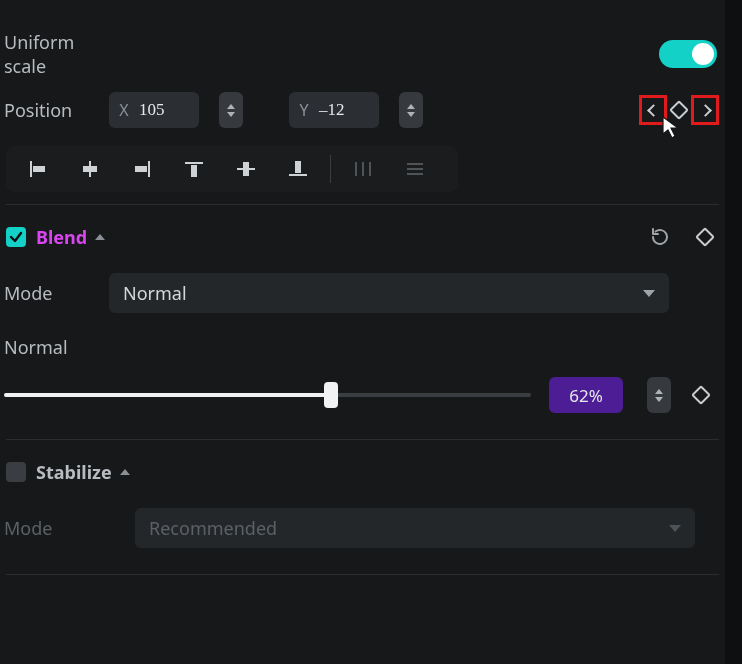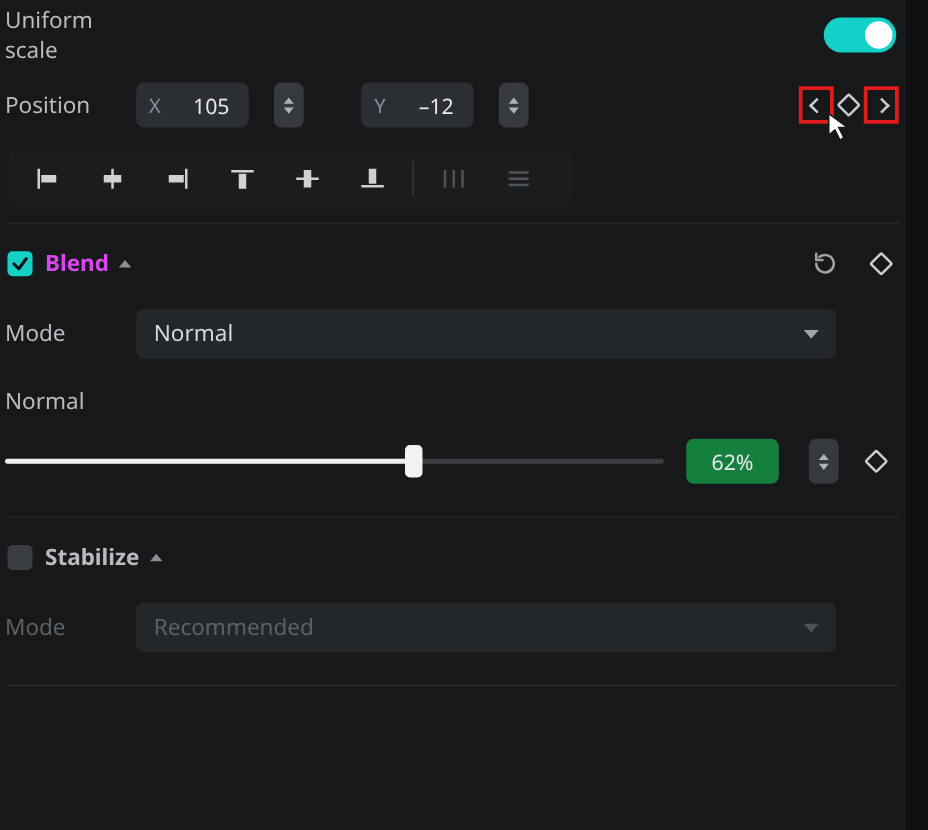--- a/index.html
+++ b/index.html
@@ -44,21 +44,21 @@
   
   .numgrp {
     display: flex; align-items: center;
     background: #2b2f33; border-radius: 6px;
     height: 36px; margin-right: 14px;
   }
   .numgrp .axis {
     width: 30px; text-align: center; color: #8a9096; font-size: 16px;
   }
   .numgrp .val {
-    width: 60px; text-align: center; color: #e6e8ea; font-size: 17px;
+    width: 60px; color: #e6e8ea; font-size: 17px; font-family: Liberation Serif, serif;
   }
   .stepper {
     width: 24px; height: 36px; margin-left: 6px;
     background: #36393d; border-radius: 6px;
     display: flex; flex-direction: column; justify-content: center; align-items: center;
   }
   .stepper .up, .stepper .down {
     width: 0; height: 0; border-left: 4px solid transparent; border-right: 4px solid transparent;
   }
   .stepper .up { border-bottom: 5px solid #aeb3b7; margin-bottom: 3px; }
@@ -118,50 +118,50 @@
   .dropdown {
     flex:1; height:40px; background:#24272a; border-radius:6px;
     display:flex; align-items:center; padding:0 14px; color:#d4d7da; font-size:18px;
     max-width: 560px;
   }
   .dropdown .dd-caret {
     margin-left:auto; width:0; height:0;
     border-left:6px solid transparent; border-right:6px solid transparent;
     border-top:7px solid #9fa4a8;
   }
-  .dropdown.dim { color:#5c6166; }
+  .dropdown.dim { color:#5c6166;margin-left:26px; }
   .dropdown.dim .dd-caret { border-top-color:#4e5358; }
   
   .slider-row { padding: 14px 8px 4px 4px; }
   .slider-wrap { display:flex; align-items:center; gap:18px; margin-top:18px; padding-right:4px;}
   .track {
     flex:1; height:4px; background:#3a3d41; border-radius:2px; position:relative; margin-left:0;
   }
   .track .fill {
     position:absolute; left:0; top:0; height:4px; background:#eef0f1; border-radius:2px;
   }
   .track .thumb {
     position:absolute; top:50%; width:14px; height:26px; background:#f0f2f3;
     border-radius:4px; transform:translate(-50%,-50%);
   }
   .pctbox {
-    width:74px; height:36px; background:#15803d; border-radius:6px;
+    width:74px; height:36px; background:#4c1d95; border-radius:6px;
     display:flex; align-items:center; justify-content:center; color:#e6e8ea; font-size:17px;
   }
   .cursor {
     position:absolute; width:18px; height:24px; pointer-events:none;
   }
   .muted { color:#5c6166; }
 </style>
 </head>
 <body>
 
 <div class="panel">
 
-  <div class="row" style="">
+  <div class="row" style="margin-top:26px">
     <div class="label">Uniform scale</div>
     <div class="spacer"></div>
     <div class="toggle">
       <div class="knob"></div>
     </div>
   </div>
 
   <div class="row">
     <div class="label">Position</div>
 

